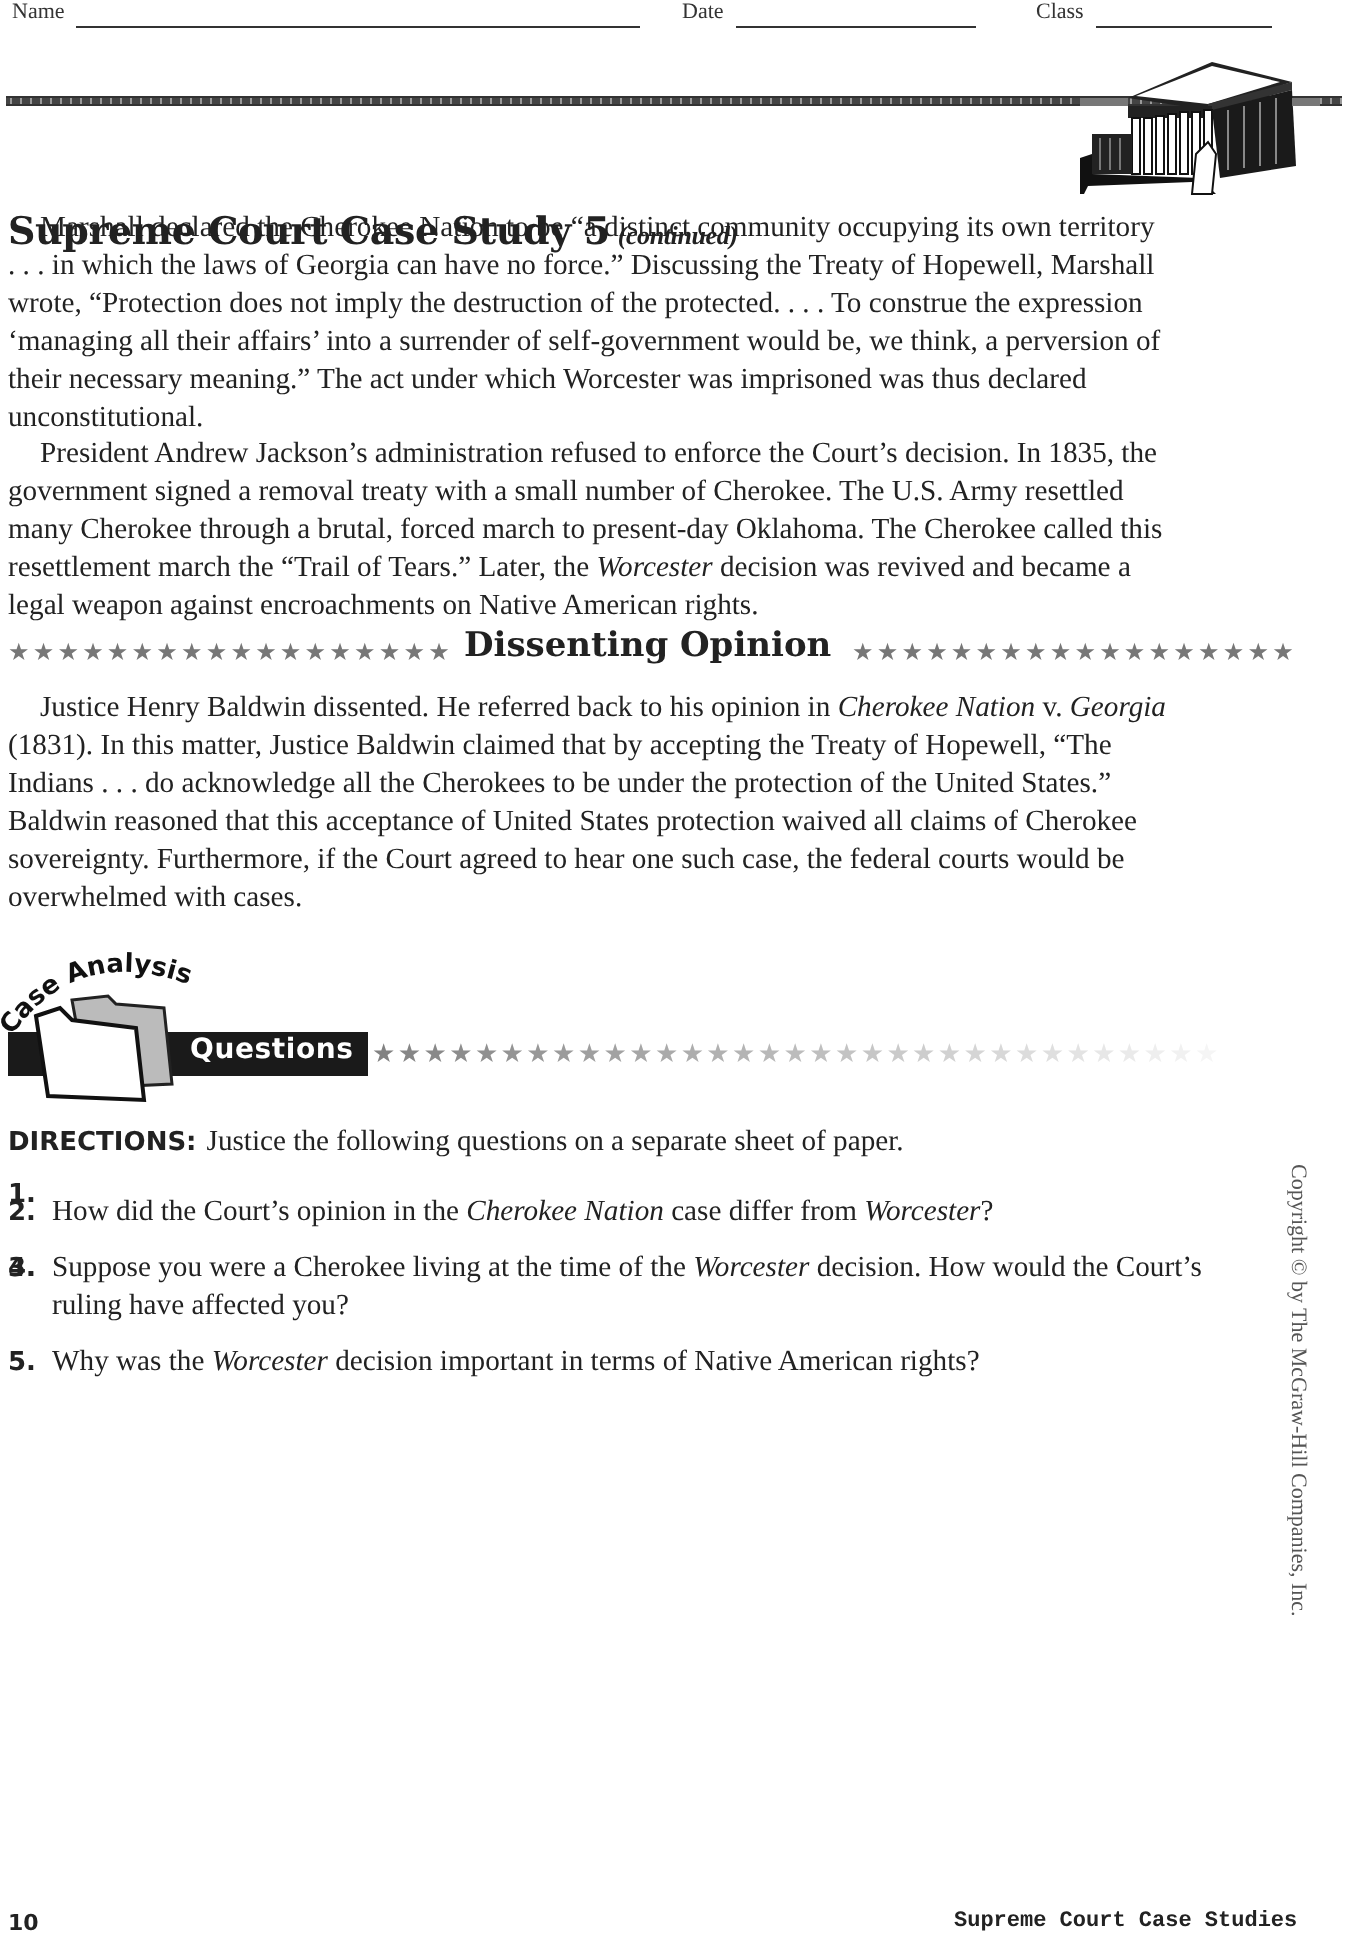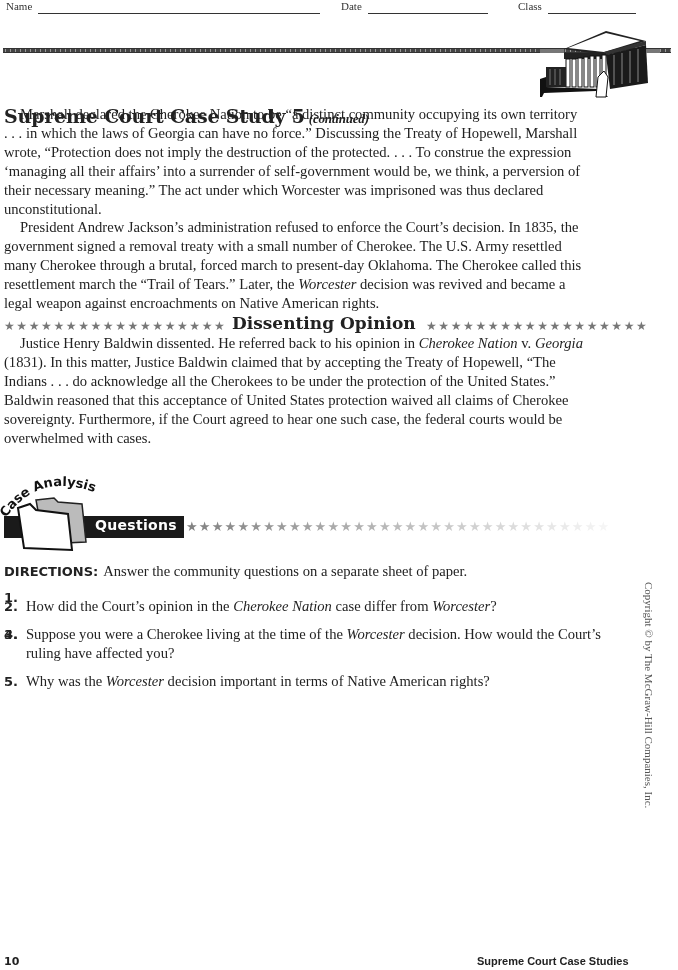--- a/index.html
+++ b/index.html
@@ -22,21 +22,21 @@
       border-top: 1px solid #333; border-bottom: 1px solid #333; }
 
     .court-icon { position: absolute; top: 27px; left: 540px; width: 120px; height: 72px; }
 
     .title { position: absolute; top: 60px; left: 4px; font-family: "DejaVu Serif", "Liberation Serif", serif; font-weight: bold; font-size: 19px; color: #222; letter-spacing: -0.2px; margin-top: 45px; }
     .title .cont { font-style: italic; font-size: 13px; font-weight: bold; margin-left: 4px; font-family: "Liberation Serif", serif; }
 
     .para { position: absolute; left: 4px; width: 580px; font-size: 14.6px; line-height: 19px; color: #222; text-indent: 16px; }
     #p1 { top: 105px; }
     #p2 { top: 218px; }
-    #p3 { top: 334px; }
+    #p3 { top: 345px; }
     .para i { font-style: italic; }
 
     .diss-head { position: absolute; top: 313px; left: 0; width: 678px; height: 24px; }
     .stars { position: absolute; top: 6px; font-size: 12px; color: #777; letter-spacing: 1.6px; }
     #stars-left { left: 4px; }
     #stars-right { left: 426px; }
     .diss-title { position: absolute; left: 232px; top: 0; font-family: "DejaVu Serif", "Liberation Serif", serif; font-weight: bold; font-size: 17px; color: #222; }
 
     .case-banner { position: absolute; top: 470px; left: 0; width: 678px; height: 80px; }
     .banner-black { position: absolute; left: 4px; top: 46px; width: 180px; height: 22px; background: #1a1a1a; }
@@ -55,21 +55,21 @@
     .q i { font-style: italic; }
     #q1 { margin-bottom: 9px; }
     #q2 { margin-bottom: 9px; }
     #q3 { margin-bottom: 9px; }
     #q4 { margin-bottom: 9px; }
 
     .copyright { position: absolute; left: 641px; top: 582px; width: 16px; height: 224px; }
     .copyright span { position: absolute; left: 0; top: 0; transform-origin: 0 0; transform: translate(14px, 0) rotate(90deg); white-space: nowrap; font-size: 11px; color: #555; }
 
     .footer-page { position: absolute; top: 955px; left: 4px; font-family: "DejaVu Sans", sans-serif; font-weight: bold; font-size: 11px; color: #222; }
-    .footer-book { position: absolute; top: 955px; left: 477px; font-family: Liberation Sans, sans-serif; font-weight: bold; font-size: 11px; color: #222; }
+    .footer-book { position: absolute; top: 955px; left: 477px; font-family: Liberation Mono, monospace; font-weight: bold; font-size: 11px; color: #222; }
   </style>
 </head>
 <body>
 
 <div class="header-fields">
   <div class="hf" id="hf-name">
     <span class="lbl">Name</span>
     <span class="line"></span>
   </div>
   <div class="hf" id="hf-date">
@@ -146,21 +146,21 @@
     </defs>
     <text font-family="DejaVu Sans, sans-serif" font-weight="bold" font-size="13" fill="#111">
       <textPath href="#arcPath" id="arc-textpath">Case Analysis</textPath>
     </text>
   </svg>
   <span class="banner-q">Questions</span>
   <div class="q-stars" id="q-stars"><span style="color: rgb(130, 130, 130);">★</span><span style="color: rgb(134, 134, 134);">★</span><span style="color: rgb(137, 137, 137);">★</span><span style="color: rgb(141, 141, 141);">★</span><span style="color: rgb(144, 144, 144);">★</span><span style="color: rgb(148, 148, 148);">★</span><span style="color: rgb(152, 152, 152);">★</span><span style="color: rgb(155, 155, 155);">★</span><span style="color: rgb(159, 159, 159);">★</span><span style="color: rgb(162, 162, 162);">★</span><span style="color: rgb(166, 166, 166);">★</span><span style="color: rgb(170, 170, 170);">★</span><span style="color: rgb(173, 173, 173);">★</span><span style="color: rgb(177, 177, 177);">★</span><span style="color: rgb(180, 180, 180);">★</span><span style="color: rgb(184, 184, 184);">★</span><span style="color: rgb(188, 188, 188);">★</span><span style="color: rgb(191, 191, 191);">★</span><span style="color: rgb(195, 195, 195);">★</span><span style="color: rgb(198, 198, 198);">★</span><span style="color: rgb(202, 202, 202);">★</span><span style="color: rgb(205, 205, 205);">★</span><span style="color: rgb(209, 209, 209);">★</span><span style="color: rgb(213, 213, 213);">★</span><span style="color: rgb(216, 216, 216);">★</span><span style="color: rgb(220, 220, 220);">★</span><span style="color: rgb(223, 223, 223);">★</span><span style="color: rgb(227, 227, 227);">★</span><span style="color: rgb(231, 231, 231);">★</span><span style="color: rgb(234, 234, 234);">★</span><span style="color: rgb(238, 238, 238);">★</span><span style="color: rgb(241, 241, 241);">★</span><span style="color: rgb(245, 245, 245);">★</span></div>
 </div>
 
 <div class="directions">
-  <span class="dlabel">DIRECTIONS:</span><span>Answer the community questions on a separate sheet of paper.</span>
+  <span class="dlabel">DIRECTIONS:</span><span>Justice the following questions on a separate sheet of paper.</span>
 </div>
 
 <div class="qlist">
   <div class="q" id="q1">
     <span class="num">1.</span>
   </div>
   <div class="q" id="q2">
     <span class="num">2.</span>
     <span>How did the Court’s opinion in the </span><i>Cherokee Nation</i><span> case differ from </span><i>Worcester</i><span>?</span>
   </div>

